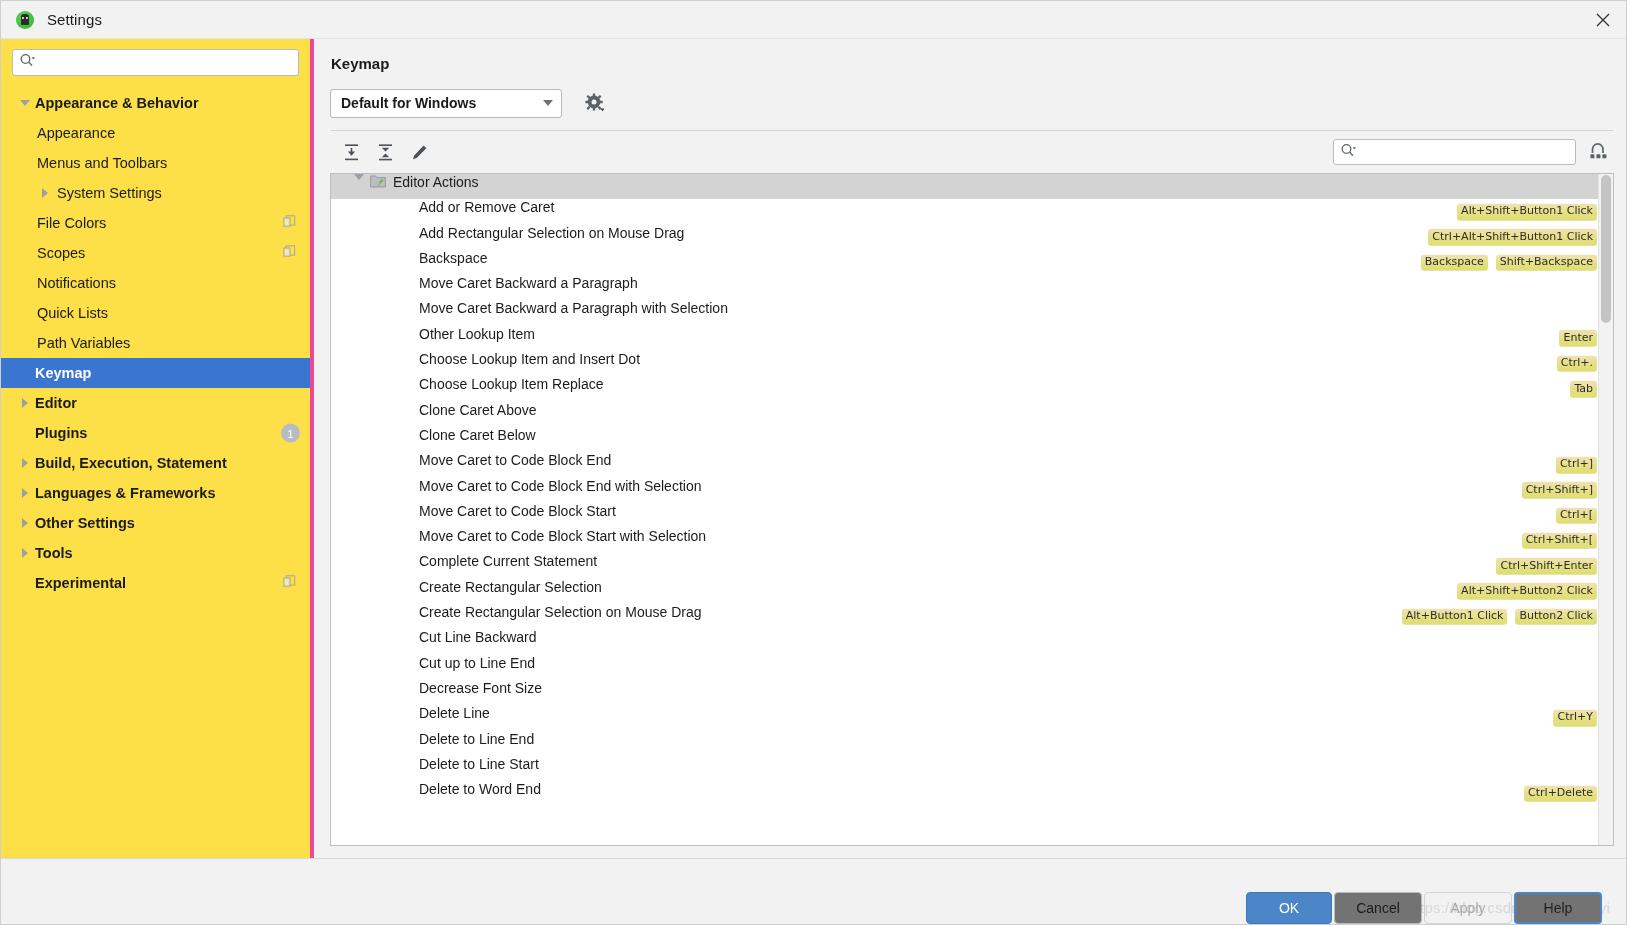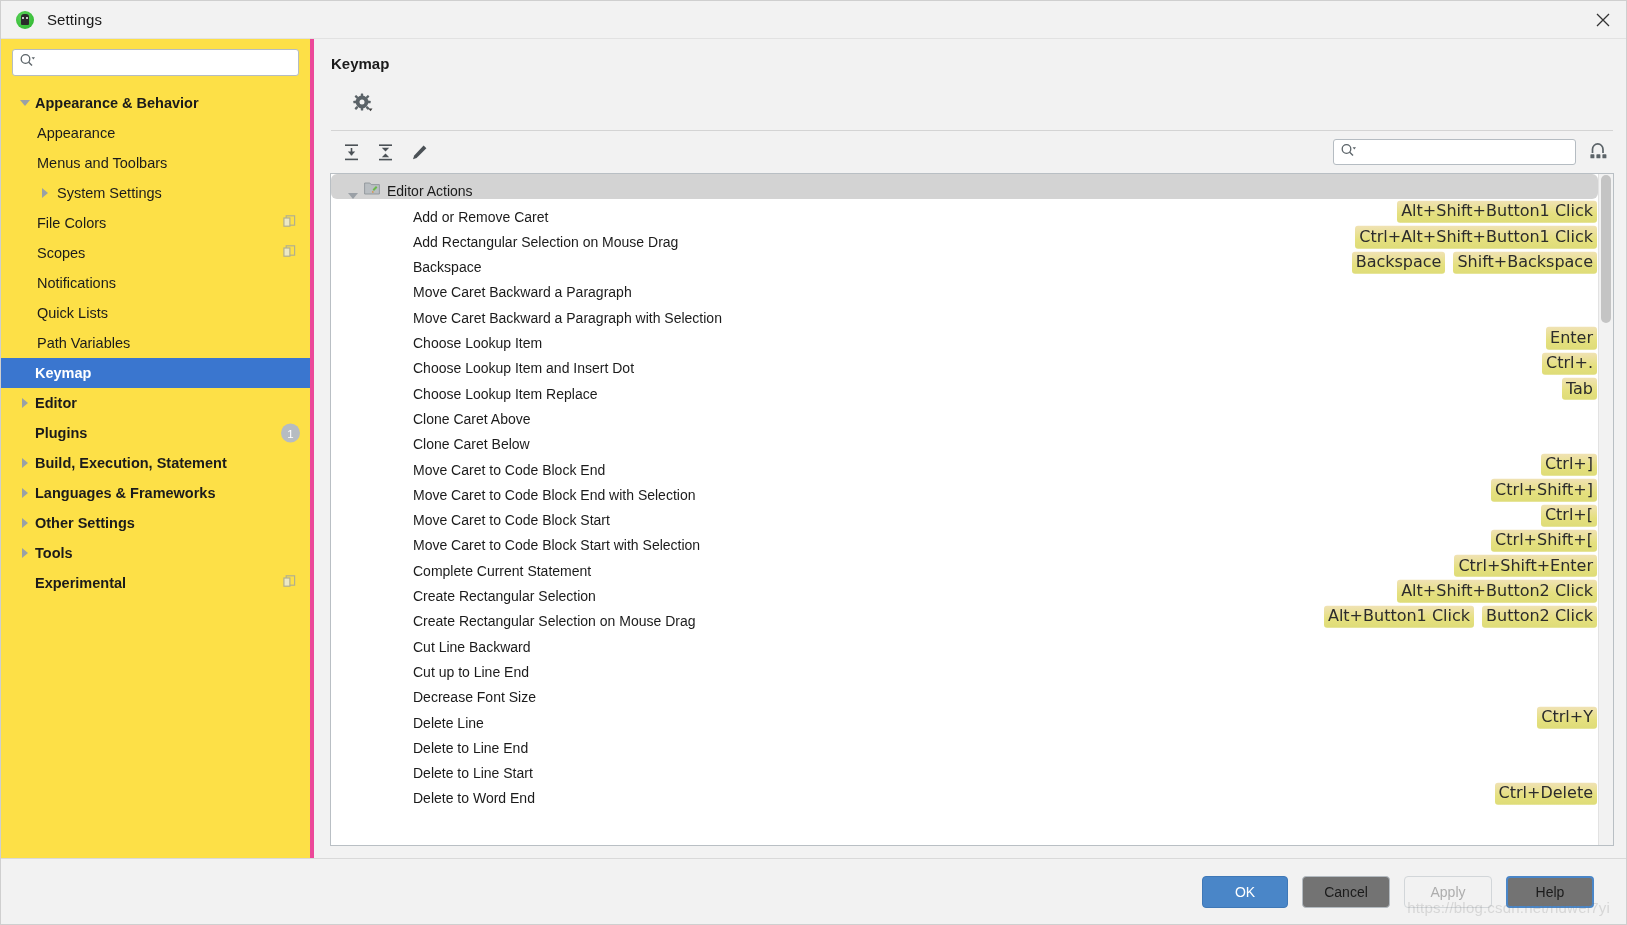--- a/index.html
+++ b/index.html
@@ -188,48 +188,48 @@
   .list-inner { flex: 1; min-width: 0; overflow: hidden; position: relative; }
   .vscroll {
     width: 15px; min-width: 15px; background: #f2f2f2;
     border-left: 1px solid #e2e2e2; position: relative;
   }
   .vscroll .thumb {
     position: absolute; left: 2px; right: 2px; top: 1px;
     height: 148px; background: #c4c4c4; border-radius: 6px;
   }
   .row {
-    height: 25.3px; display: flex; align-items: flex-end;
-    position: relative; padding-left: 11px; white-space: nowrap; border-radius: 6px;
+    height: 25.3px; display: flex; align-items: flex-start;
+    position: relative; padding-left: 17px; white-space: nowrap;
   }
   .row.group { background: #d3d3d3; }
   .row .gslot { width: 22px; display: flex; align-items: center; justify-content: center; }
   .folder-icon { margin-right: 7px; flex: 0 0 auto; }
   .row-label { font-size: 14px; color: #1b1b1b; }
   .row.item .row-label { margin-left: 71px; }
   .shortcuts {
     position: absolute; right: 1px; top: 50%; transform: translateY(-50%);
     display: flex; align-items: center; gap: 8px;
   }
   .kbd {
     background: linear-gradient(180deg, #f0e2b4 0%, #e5e07e 60%, #dedc78 100%);
     border-radius: 3px;
     font-family: "DejaVu Sans", sans-serif;
-    font-size: 16px; color: #2c2c2c;
+    font-size: 11px; color: #2c2c2c;
     padding: 1.5px 4px 2.5px 4px;
     line-height: 1.15;
   }
 
   
   .footer {
     height: 66px; min-height: 66px;
     border-top: 1px solid #d9d9d9;
     background: #f2f2f2;
-    display: flex; align-items: center; justify-content: flex-end;
-    padding-right: 32px; gap: 14px;
+    display: flex; align-items: flex-end; justify-content: flex-end;
+    padding-right: 24px; gap: 2px;
     position: relative;
   }
   .btn {
     min-width: 88px; height: 32px;
     border-radius: 4px; border: 1px solid #b4bbc1;
     background: #737373; color: #1b1b1b;
     font-family: "Liberation Sans", sans-serif; font-size: 14px;
     display: flex; align-items: center; justify-content: center;
     cursor: default; padding: 0 14px;
   }
@@ -370,20 +370,24 @@
                 <rect x="0.9" y="3" width="6" height="8.2" fill="#e7ebee" stroke="#9aa0a6" stroke-width="1.2"></rect>
               </svg></span>
           </div>
         </div>
     </div>
 
     <div class="panel">
       <div class="panel-title">Keymap</div>
 
       <div class="keymap-row">
+        <div class="combo">
+          <span class="combo-label">Default for Windows</span>
+          <span class="combo-arrow"></span>
+        </div>
         <div class="gear-btn">
           <svg width="20" height="20" viewBox="0 0 20 20">
             <g fill="#5b6368">
               <circle cx="9" cy="9" r="6.4"></circle>
               <rect x="7.8" y="0.4" width="2.4" height="3.2" rx=".5"></rect>
               <rect x="7.8" y="14.4" width="2.4" height="3.2" rx=".5"></rect>
               <rect x="0.4" y="7.8" width="3.2" height="2.4" rx=".5"></rect>
               <rect x="14.4" y="7.8" width="3.2" height="2.4" rx=".5"></rect>
               <rect x="2.2" y="2.2" width="2.4" height="3.2" rx=".5" transform="rotate(-45 3.4 3.8)"></rect>
               <rect x="13.4" y="13.4" width="2.4" height="3.2" rx=".5" transform="rotate(-45 14.6 15)"></rect>
@@ -475,21 +479,21 @@
                 <span class="kbd">Shift+Backspace</span>
               </span>
             </div>
             <div class="row item">
               <span class="row-label">Move Caret Backward a Paragraph</span>
             </div>
             <div class="row item">
               <span class="row-label">Move Caret Backward a Paragraph with Selection</span>
             </div>
             <div class="row item">
-              <span class="row-label">Choose Lookup Item</span>
+              <span class="row-label">Other Lookup Item</span>
               <span class="shortcuts">
                 <span class="kbd">Enter</span>
               </span>
             </div>
             <div class="row item">
               <span class="row-label">Choose Lookup Item and Insert Dot</span>
               <span class="shortcuts">
                 <span class="kbd">Ctrl+.</span>
               </span>
             </div>

